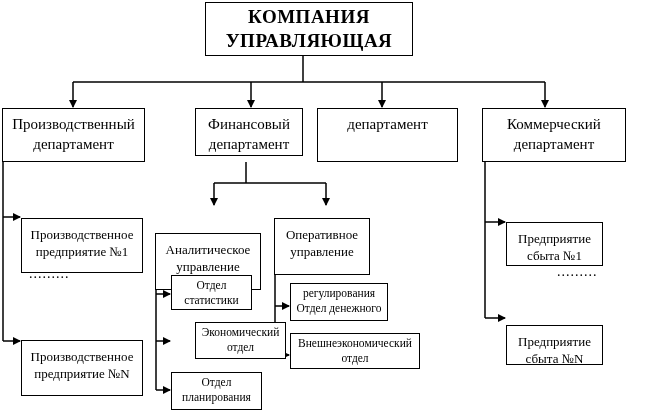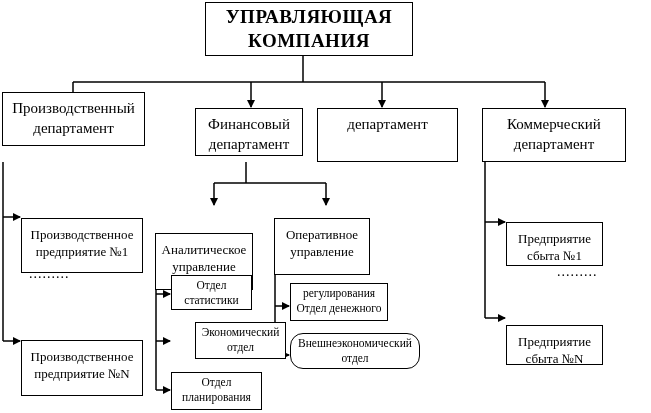--- a/index.html
+++ b/index.html
@@ -51,25 +51,25 @@
     <line x1="275" y1="306" x2="289" y2="306" marker-end="url(#arr)"></line>
     <line x1="275" y1="355" x2="289" y2="355" marker-end="url(#arr)"></line>
 
     <line x1="485" y1="162" x2="485" y2="318"></line>
     <line x1="485" y1="222" x2="505" y2="222" marker-end="url(#arr)"></line>
     <line x1="485" y1="318" x2="505" y2="318" marker-end="url(#arr)"></line>
   </g>
 </svg>
 
 <div class="box title" style="left:205px;top:2px;width:208px;height:54px;">
+  <span>КОМПАНИЯ</span>
   <span>УПРАВЛЯЮЩАЯ</span>
-  <span>КОМПАНИЯ</span>
 </div>
 
-<div class="box dept" style="left:2px;top:92px;width:143px;height:54px;">
+<div class="box dept" style="left:2px;top:108px;width:143px;height:54px;">
   <span>Производственный</span>
   <span>департамент</span>
 </div>
 <div class="box dept" style="left:195px;top:108px;width:108px;height:48px;">
   <span>Финансовый</span>
   <span>департамент</span>
 </div>
 <div class="box dept" style="left:317px;top:108px;width:141px;height:54px;">
   <span>департамент</span>
 </div>
@@ -81,21 +81,21 @@
 <div class="box sub" style="left:21px;top:191px;width:122px;height:55px;">
   <span>Производственное</span>
   <span>предприятие №1</span>
 </div>
 <div class="dots" style="left:29px;top:266px;">.........</div>
 <div class="box sub" style="left:21px;top:313px;width:122px;height:56px;">
   <span>Производственное</span>
   <span>предприятие №N</span>
 </div>
 
-<div class="box sub" style="left:155px;top:206px;width:98px;height:57px;">
+<div class="box sub" style="left:155px;top:206px;width:106px;height:57px;">
   <span>Аналитическое</span>
   <span>управление</span>
 </div>
 <div class="box sub" style="left:274px;top:191px;width:96px;height:57px;">
   <span>Оперативное</span>
   <span>управление</span>
 </div>
 
 <div class="box small" style="left:171px;top:275px;width:81px;height:35px;">
   <span>Отдел</span>
@@ -107,21 +107,21 @@
 </div>
 <div class="box small" style="left:171px;top:372px;width:91px;height:38px;">
   <span>Отдел</span>
   <span>планирования</span>
 </div>
 
 <div class="box small" style="left:290px;top:283px;width:98px;height:38px;">
   <span>регулирования</span>
   <span>Отдел денежного</span>
 </div>
-<div class="box small" style="left:290px;top:333px;width:130px;height:36px;border-radius:13px;">
+<div class="box small" style="left:290px;top:333px;width:130px;height:36px;">
   <span>Внешнеэкономический</span>
   <span>отдел</span>
 </div>
 
 <div class="box sub" style="left:506px;top:195px;width:97px;height:44px;">
   <span>Предприятие</span>
   <span>сбыта №1</span>
 </div>
 <div class="dots" style="left:557px;top:264px;">.........</div>
 <div class="box sub" style="left:506px;top:298px;width:97px;height:40px;">

